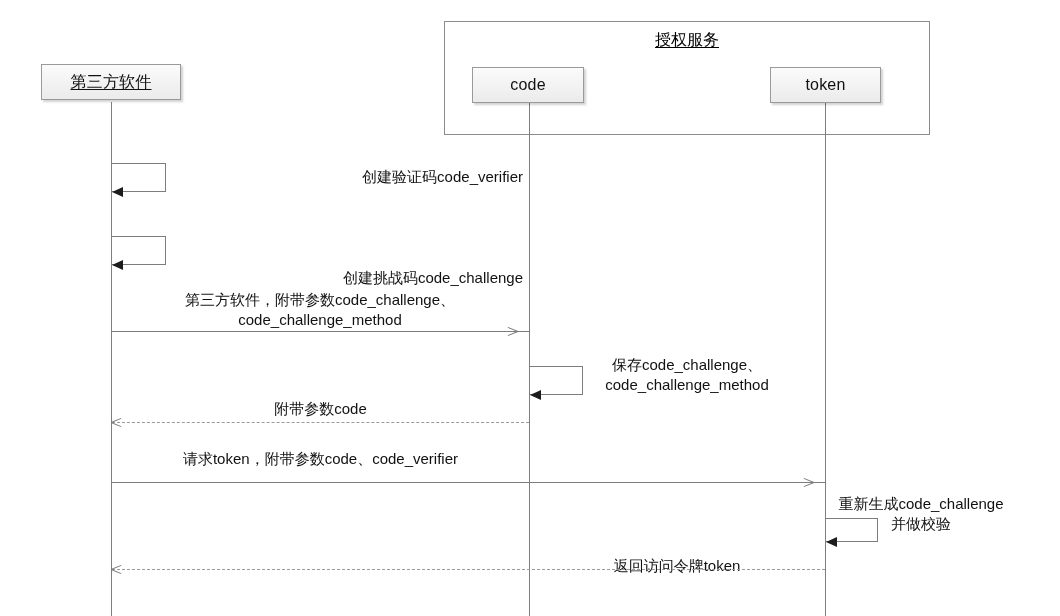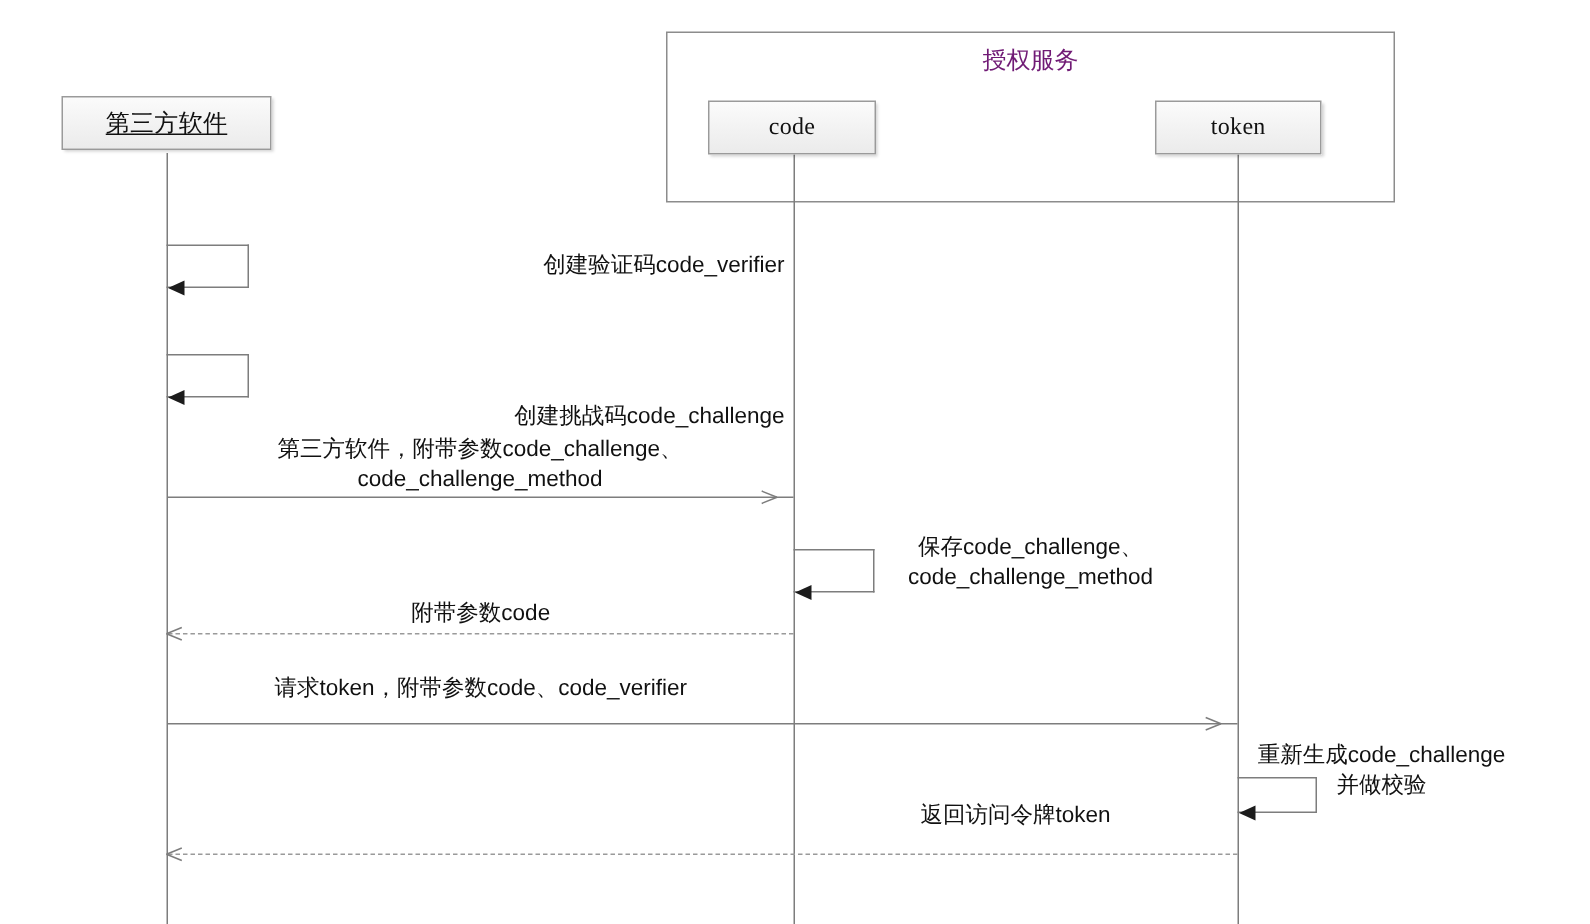--- a/index.html
+++ b/index.html
@@ -32,35 +32,35 @@
     font-size: 16px;
     color: #111111;
     letter-spacing: 0.2px;
   }
   .participant .p-label {
     text-decoration: underline;
     text-underline-offset: 2px;
   }
   .participant.no-underline .p-label {
     text-decoration: none;
-    font-family: Liberation Serif, serif;
   }
 
   
   .group-frame {
     position: absolute;
     box-sizing: border-box;
     border: 1px solid #8c8c8c;
     background: transparent;
   }
   .group-title {
     position: absolute;
     text-align: center;
     font-size: 16px;
-    color: #701a75;
+    color: #000000;
+    text-decoration: underline;
     text-underline-offset: 2px;
   }
 
   
   .lifeline {
     position: absolute;
     width: 0;
     border-left: 1px solid #7d7d7d;
   }
 
@@ -175,17 +175,17 @@
 
   <div class="msg-label center" style="left:112px; top:449px; width:417px;">请求token，附带参数code、code_verifier</div>
   <div class="msg-line" style="left:112px; top:482px; width:713px;"></div>
   <div class="head-open-right" style="left:814px; top:482px;"></div>
 
   <div class="self-call" style="left:825px; top:518px; width:53px; height:24px;"></div>
   <div class="head-solid-left" style="left:826px; top:537px;"></div>
   <div class="msg-label center" style="left:823px; top:494px; width:196px;">重新生成code_challenge
 并做校验</div>
 
-  <div class="msg-label center" style="left:529px; top:534px; width:296px;">返回访问令牌token</div>
+  <div class="msg-label center" style="left:529px; top:556px; width:296px;">返回访问令牌token</div>
   <div class="msg-line dashed" style="left:112px; top:569px; width:713px;"></div>
   <div class="head-open-left" style="left:111px; top:569px;"></div>
 
 </div>
 
 </body></html>

